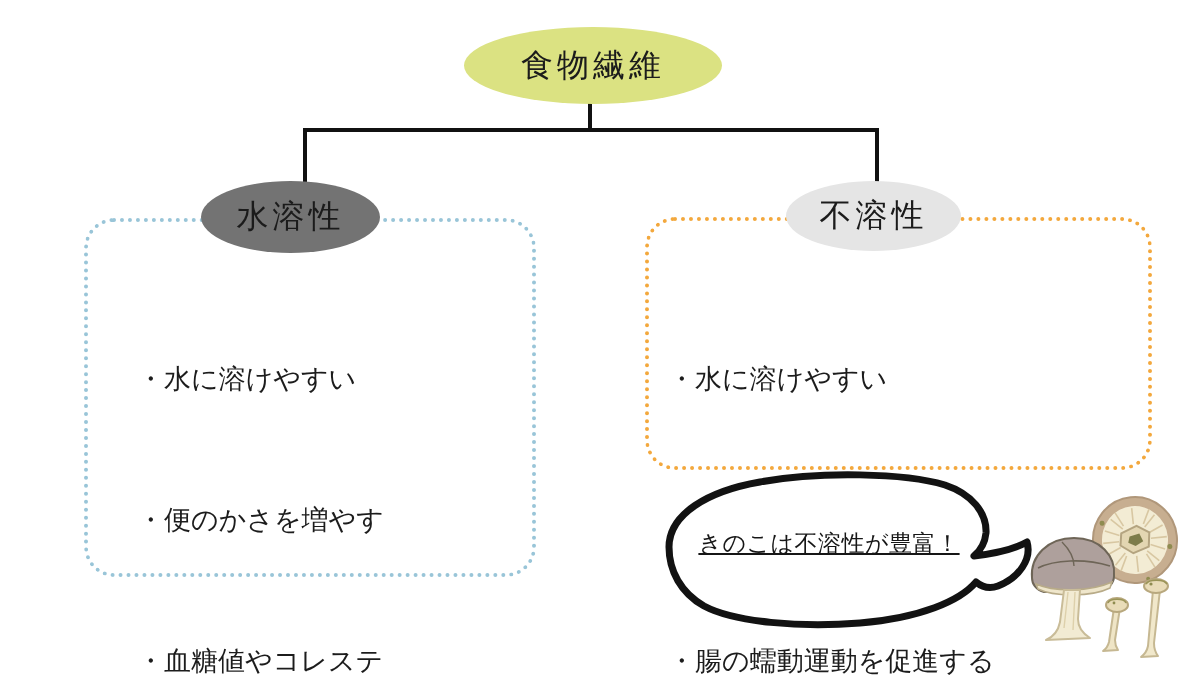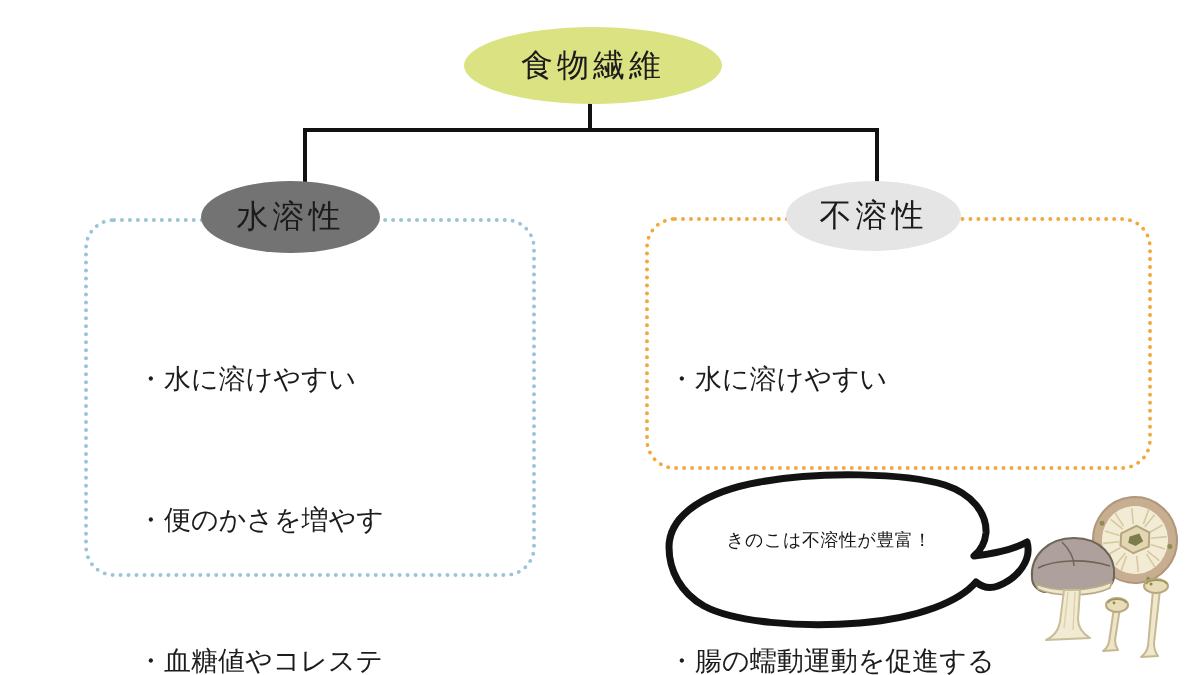--- a/index.html
+++ b/index.html
@@ -40,21 +40,21 @@
 
   .feature-list { position: absolute; z-index: 2; font-size: 27px; line-height: 47px; color: #1c1c1c; white-space: pre; }
   .list-soluble   { left: 137px; top: 262px; }
   .list-insoluble { left: 668px; top: 262px; }
 
   
   .bubble-wrap { position: absolute; left: 660px; top: 470px; width: 375px; height: 164px; z-index: 4; }
   .bubble-wrap svg { position: absolute; left: 0; top: 0; }
   .bubble-text {
     position: absolute; left: 24px; top: 58px; width: 290px;
-    text-align: center; font-size: 18px; color: #161616; letter-spacing: 0.5px;
+    text-align: center; font-size: 23px; color: #161616; letter-spacing: 0.5px; text-decoration: underline;
   }
 
   
   .mushrooms { position: absolute; left: 1014px; top: 480px; width: 182px; height: 185px; z-index: 4; }
 </style>
 </head>
 <body>
 
 <div class="stage">
 

